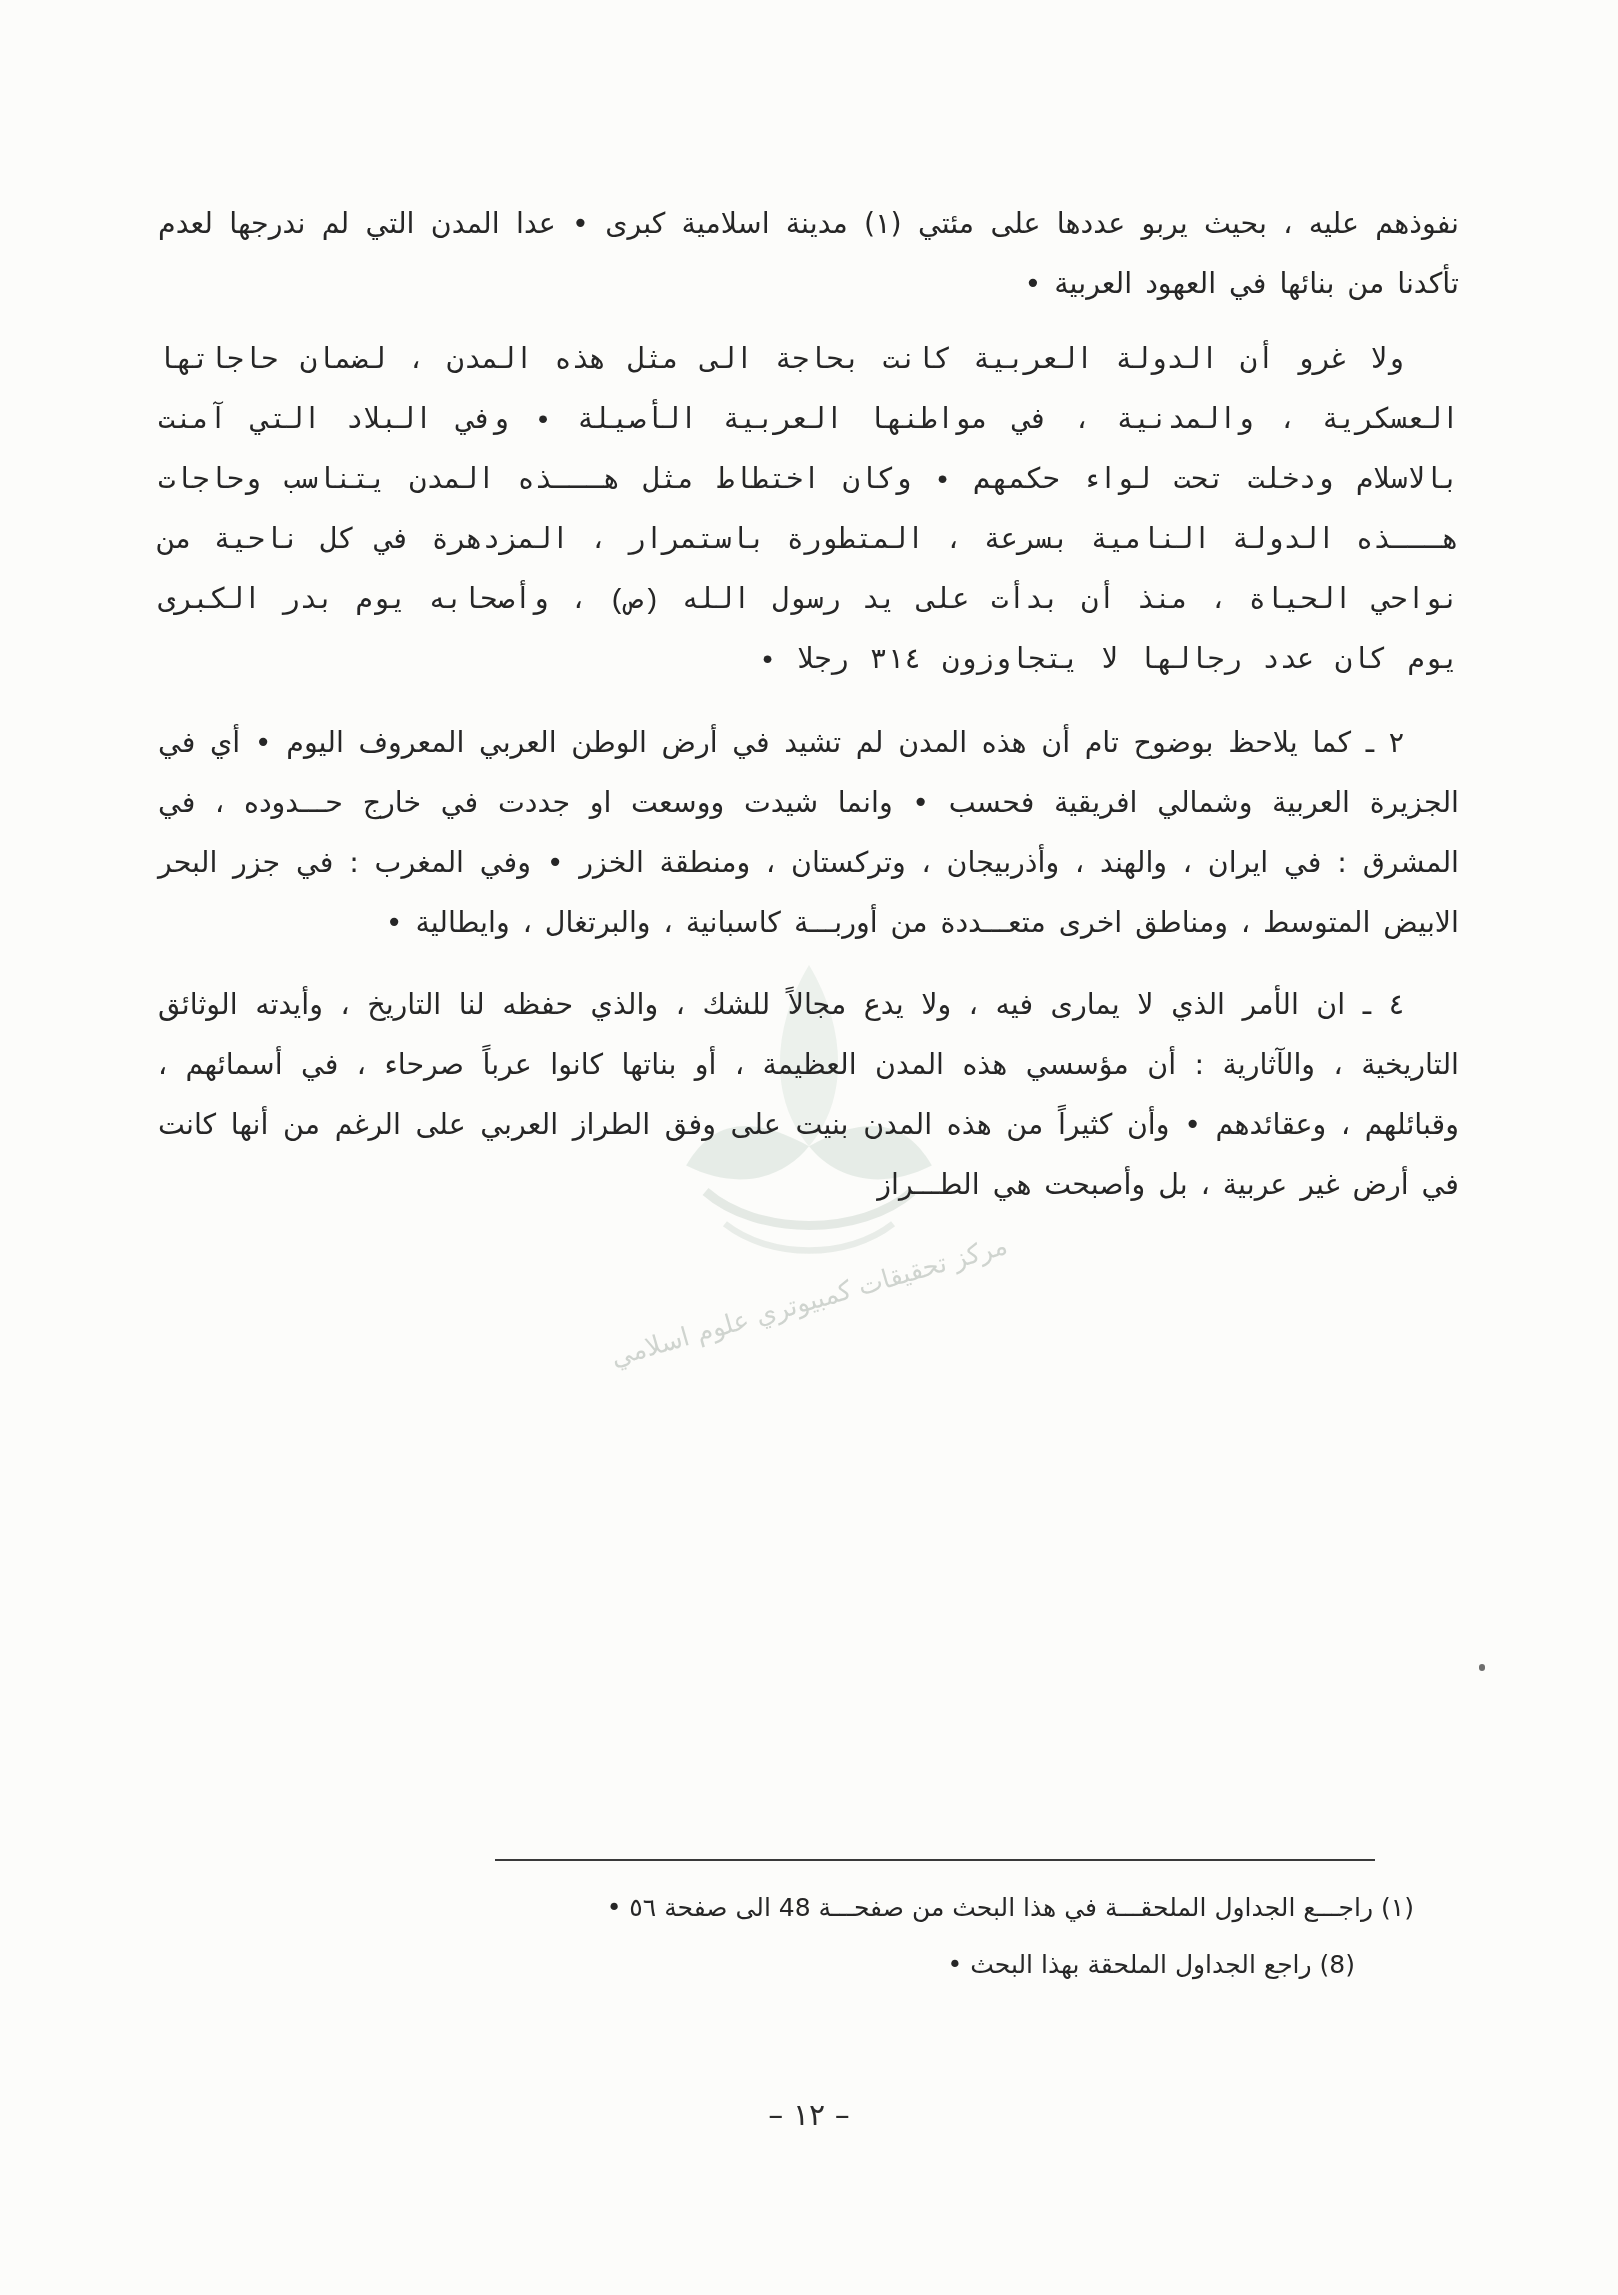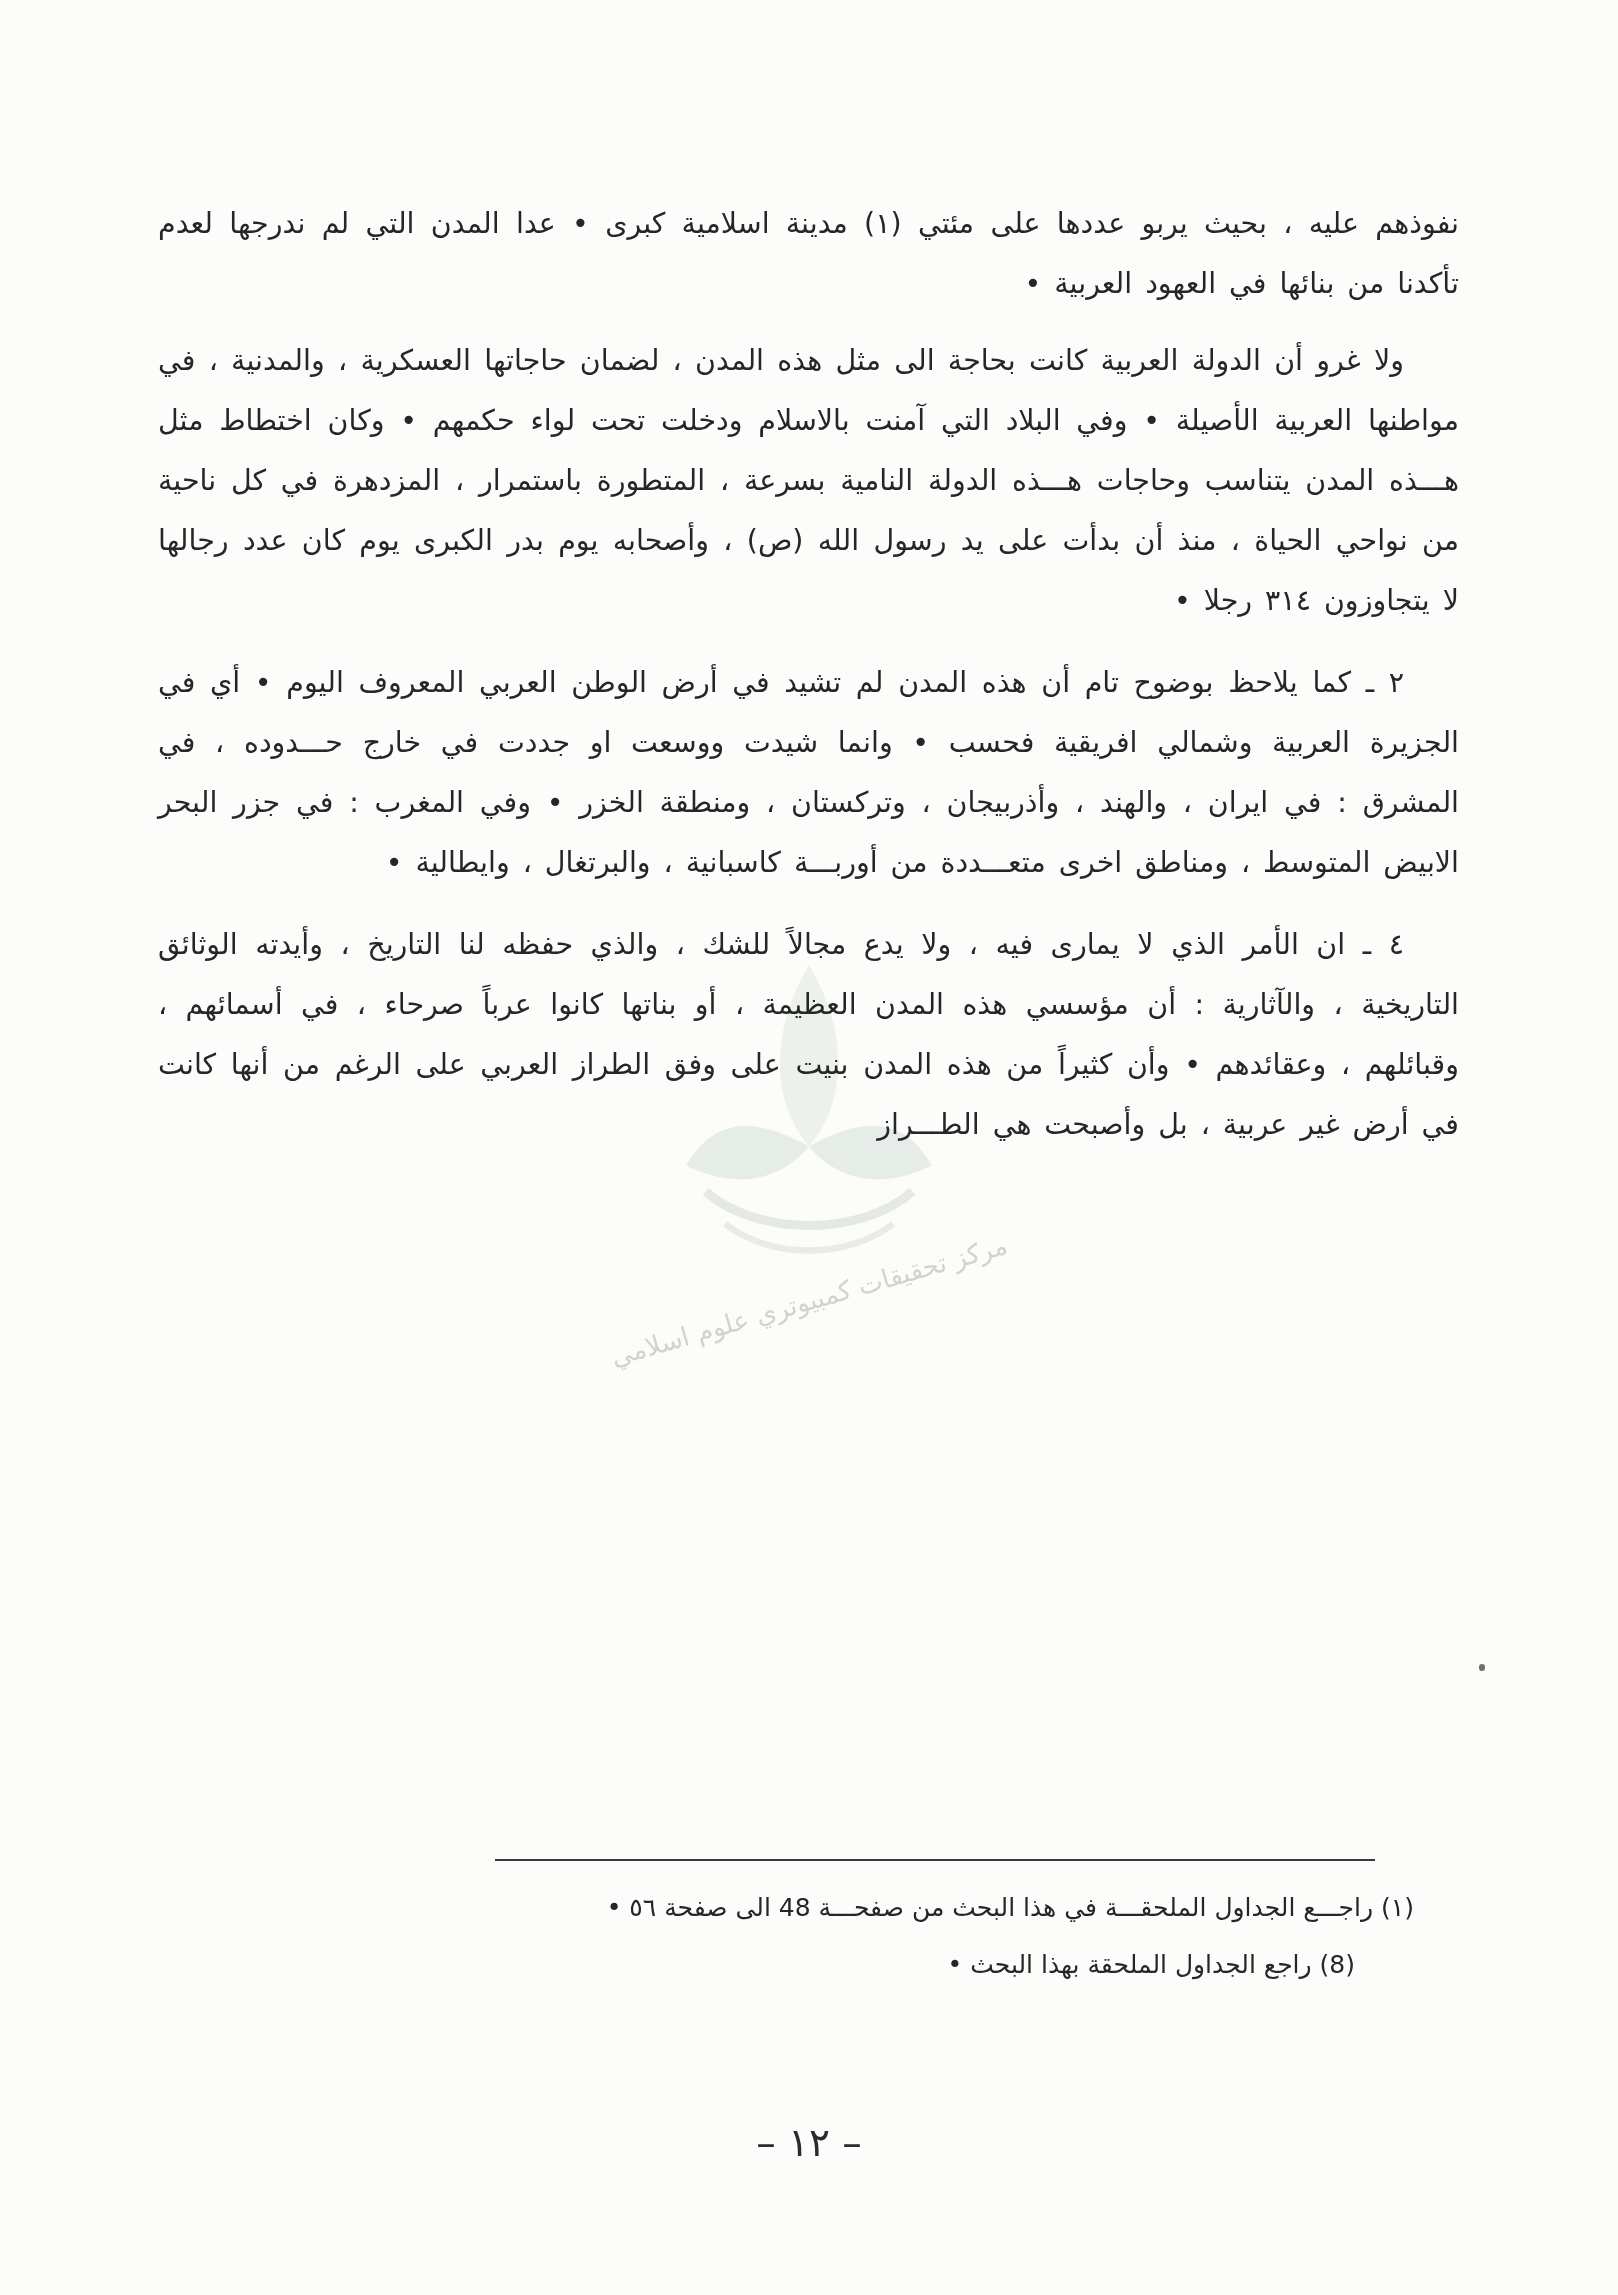--- a/index.html
+++ b/index.html
@@ -27,20 +27,21 @@
     font-size:28.5px;
     line-height:60px;
     letter-spacing:0.3px;
     word-spacing:3.9px;
   }
   .para{
     margin:0 0 17px 0;
   }
   .para.indent{
     text-indent:55px;
+    font-family:Liberation Mono, monospace;
   }
   .para.section{
     margin-top:22px;
     text-indent:55px;
   }
   .footnote-area{
     position:absolute;
     top:1859px;
     right:159px;
     width:1301px;
@@ -62,24 +63,23 @@
   }
   .footnote.f2{
     text-indent:104px;
   }
   .page-number{
     position:absolute;
     top:2097px;
     left:0;
     width:100%;
     text-align:center;
-    font-size:39px;
+    font-size:30px;
     letter-spacing:2.6px;
     color:#2b2b2b;
-    margin-top:23px;
   }
   .watermark{
     position:absolute;
     top:1088px;
     left:50%;
     transform:translate(-50%,-50%);
     width:401px;
     height:401px;
     pointer-events:none;
     opacity:0.30;

